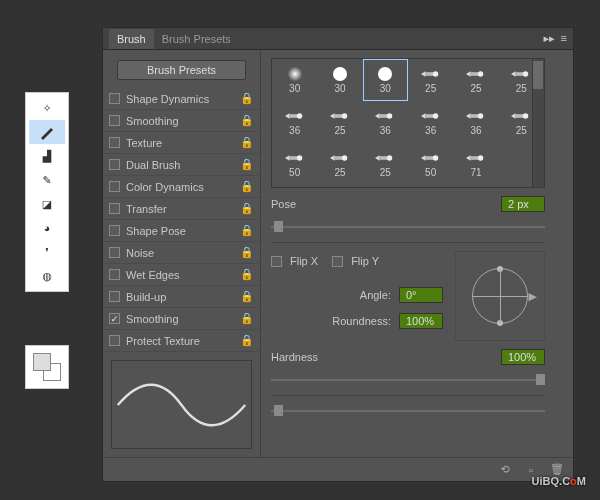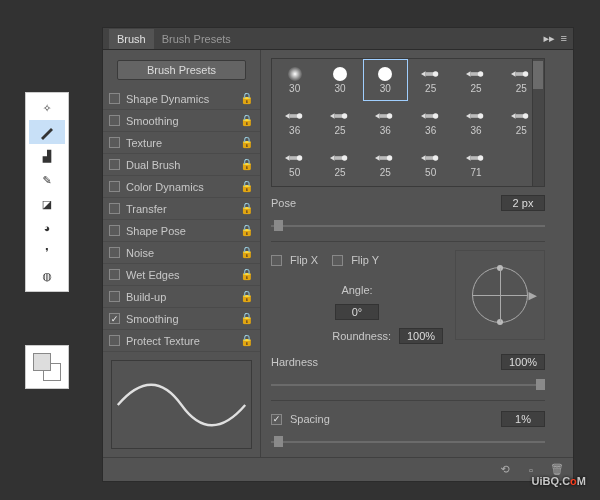--- a/index.html
+++ b/index.html
@@ -32,21 +32,21 @@
 .rightcol{flex:1;padding:8px 28px 8px 10px;display:flex;flex-direction:column;gap:6px;}
 .brush-grid{height:130px;border:1px solid #3a3a3a;background:#535353;overflow:hidden;display:grid;grid-template-columns:repeat(6,1fr);grid-auto-rows:42px;position:relative;}
 .bcell{display:flex;flex-direction:column;align-items:center;justify-content:center;border:1px solid transparent;}
 .bcell.sel{border:1px solid #a0cfff;}
 .bicon{width:20px;height:16px;display:flex;align-items:center;justify-content:center;}
 .dotc{width:14px;height:14px;border-radius:50%;}
 .blab{font-size:10px;color:#ccc;margin-top:1px;}
 .scrollbar{position:absolute;right:0;top:0;bottom:0;width:12px;background:#474747;border-left:1px solid #3a3a3a;}
 .scrollthumb{position:absolute;right:1px;top:2px;width:10px;height:28px;background:#6b6b6b;}
 .row{display:flex;align-items:center;gap:8px;min-height:20px;}
-.valbox{background:#404040;border:1px solid #333;padding:1px 6px;min-width:44px;text-align:center;color:#ddd;}
+.valbox{background:#4d7c0f;border:1px solid #333;padding:1px 6px;min-width:44px;text-align:left;color:#ddd;}
 .slider{height:14px;position:relative;}
 .slider::before{content:"";position:absolute;left:0;right:0;top:6px;height:2px;background:#6b6b6b;}
 .sknob{position:absolute;top:1px;width:9px;height:11px;background:#8a8a8a;}
 .hr{height:1px;background:#424242;margin:2px 0;}
 .midblock{display:flex;gap:12px;}
 .midleft{flex:1;display:flex;flex-direction:column;gap:6px;}
 .angle-widget{width:90px;height:90px;position:relative;border:1px solid #4a4a4a;display:flex;align-items:center;justify-content:center;}
 .circle{width:56px;height:56px;border:1px solid #aaa;border-radius:50%;position:relative;}
 .circle::before{content:"";position:absolute;left:0;right:0;top:50%;height:1px;background:#aaa;}
 .circle::after{content:"";position:absolute;top:0;bottom:0;left:50%;width:1px;background:#aaa;}
@@ -343,21 +343,21 @@
       <div class="hr"></div>
 
       <div class="midblock">
         <div class="midleft">
           <div class="row">
             <span class="chk"></span>
             <span>Flip X</span>
             <span class="chk" style="margin-left:6px;"></span>
             <span>Flip Y</span>
           </div>
-          <div class="row" style="margin-top:8px;flex-direction:column;">
+          <div class="row" style="margin-top:8px;">
             <span style="flex:1;text-align:right;">Angle:</span>
             <span class="valbox">0°</span>
           </div>
           <div class="row">
             <span style="flex:1;text-align:right;">Roundness:</span>
             <span class="valbox">100%</span>
           </div>
         </div>
         <div class="angle-widget">
           <div class="circle">
@@ -371,26 +371,20 @@
       <div class="row">
         <span>Hardness</span>
         <span style="flex:1"></span>
         <span class="valbox">100%</span>
       </div>
       <div class="slider">
           <div class="sknob" style="left:calc(100% - 9px)"></div>
         </div>
       <div class="hr"></div>
 
-      <div class="row">
-        <span class="chk checked"></span>
-        <span>Spacing</span>
-        <span style="flex:1"></span>
-        <span class="valbox">1%</span>
-      </div>
       <div class="slider">
           <div class="sknob" style="left:1%"></div>
         </div>
     </div>
   </div>
 
   <div class="footer">
     <span class="ficon">⟲</span>
     <span class="ficon">▫</span>
     <span class="ficon">🗑</span>

